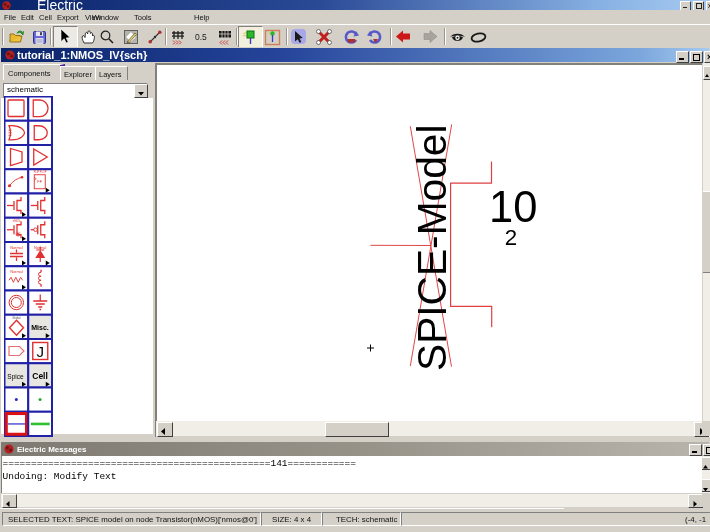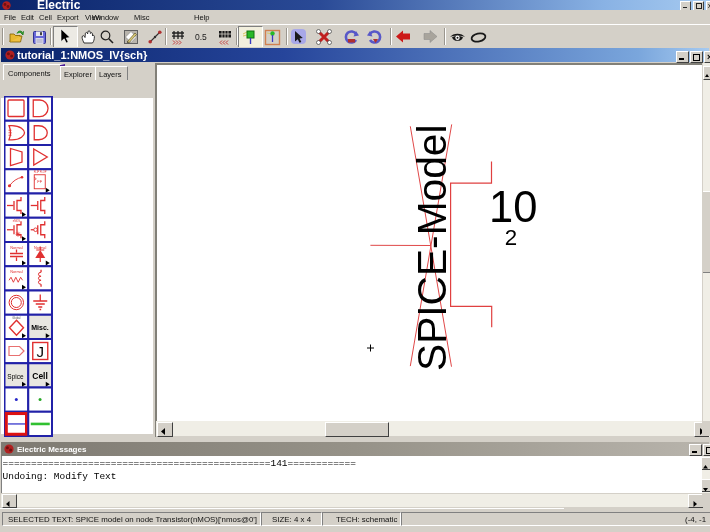--- a/index.html
+++ b/index.html
@@ -12,40 +12,40 @@
 </head>
 <body>
 
 <div class="abs" style="left:0;top:0;width:710px;height:10px;
      background:linear-gradient(to right,#0a246a 0%,#2a4a96 45%,#89b2e4 85%,#a6caf0 100%);">
   <svg class="abs" style="left:2px;top:1px" width="9" height="9" viewBox="0 0 9 9">
     <circle cx="4.5" cy="4.5" r="4.2" fill="#b02020"></circle>
     <circle cx="3" cy="3.5" r="1.4" fill="#701010"></circle>
     <circle cx="6" cy="5.5" r="1.4" fill="#701010"></circle>
   </svg>
-  <div class="abs" style="left:15px;top:0px;font-size:12px;font-weight:bold;color:#fff;line-height:10px;padding-left:22px;">Electric</div>
+  <div class="abs" style="left:15px;top:0px;font-size:14px;font-weight:normal;color:#fff;line-height:10px;padding-left:22px;">Electric</div>
   <div class="winbtn" style="left:680px;top:1px;width:9px;height:8px;">
       <div class="abs" style="left:2px;top:4.5px;width:4px;height:1.5px;background:#222;"></div>
     </div>
   <div class="winbtn" style="left:693px;top:1px;width:9px;height:8px;">
       <div class="abs" style="left:1.5px;top:1px;width:4px;height:3.5px;border:1px solid #222;"></div>
     </div>
   <div class="winbtn" style="left:706px;top:1px;width:9px;height:8px;">
       <div class="abs" style="left:1px;top:1px;font-size:7px;line-height:5px;color:#000;">x</div>
     </div>
 </div>
 
 <div class="abs" style="left:0;top:10px;width:710px;height:14px;background:#d4d0c8;font-size:7.5px;color:#111;">
   <span class="abs" style="left:4px;top:3px;">File</span>
   <span class="abs" style="left:21px;top:3px;">Edit</span>
   <span class="abs" style="left:39px;top:3px;">Cell</span>
   <span class="abs" style="left:57px;top:3px;">Export</span>
   <span class="abs" style="left:85px;top:3px;">View</span>
   <span class="abs" style="left:92px;top:3px;">Window</span>
-  <span class="abs" style="left:134px;top:3px;">Misc</span>
+  <span class="abs" style="left:134px;top:3px;">Tools</span>
   <span class="abs" style="left:157px;top:3px;padding-left:37px;">Help</span>
 </div>
 
 <div id="toolbar" class="abs" style="left:0;top:24px;width:710px;height:23px;background:#d4d0c8;border-top:1px solid #fff;">
 
   <div class="abs" style="left:2px;top:3px;width:1px;height:17px;background:#9a968e;border-right:1px solid #fff;"></div>
   <div class="abs" style="left:50px;top:3px;width:1px;height:17px;background:#9a968e;border-right:1px solid #fff;"></div>
   <div class="abs" style="left:165px;top:3px;width:1px;height:17px;background:#9a968e;border-right:1px solid #fff;"></div>
   <div class="abs" style="left:236px;top:3px;width:1px;height:17px;background:#9a968e;border-right:1px solid #fff;"></div>
   <div class="abs" style="left:286px;top:3px;width:1px;height:17px;background:#9a968e;border-right:1px solid #fff;"></div>
@@ -187,20 +187,28 @@
     <div class="abs" style="left:2px;top:2px;width:56px;height:15px;background:#d4d0c8;border-top:1px solid #fff;border-left:1px solid #fff;border-right:5px solid #4c1d95;font-size:7.5px;">
       <div class="abs" style="left:4px;top:4px;color:#111;">Components</div>
     </div>
     <div class="abs" style="left:59px;top:4px;width:34px;height:13px;background:#d4d0c8;border-top:1px solid #fff;border-left:1px solid #fff;border-right:1px solid #808080;font-size:7.5px;">
       <div class="abs" style="left:3px;top:3px;color:#111;">Explorer</div>
     </div>
     <div class="abs" style="left:94px;top:4px;width:31px;height:13px;background:#d4d0c8;border-top:1px solid #fff;border-left:1px solid #fff;border-right:1px solid #808080;font-size:7.5px;">
       <div class="abs" style="left:3px;top:3px;color:#111;">Layers</div>
     </div>
 
+    <div class="abs" style="left:2px;top:21px;width:143px;height:14px;background:#fff;border:1px solid #808080;border-bottom-color:#fff;border-right-color:#fff;">
+      <div class="abs" style="left:3px;top:1px;font-size:8px;color:#000;">schematic</div>
+      <div class="abs" style="left:130px;top:0px;width:12px;height:12px;background:#d4d0c8;border:1px solid #fff;border-right-color:#404040;border-bottom-color:#404040;">
+        <svg width="12" height="12">
+            <path d="M3,5 L9,5 L6,8.5 Z" fill="#000"></path>
+          </svg>
+      </div>
+    </div>
 
     <div class="abs" style="left:0px;top:36px;width:152px;height:336px;background:#fff;"></div>
 
     <div id="palette" class="abs" style="left:3px;top:34px;"><svg width="49" height="341" viewBox="0 0 49 341">
           <g transform="translate(0.50,0.50)">
             <rect x="0" y="0" width="23.75" height="24.25" fill="#ffffff" stroke="#2121a8" stroke-width="2"></rect>
             <rect x="3.5" y="3.5" width="16" height="16.5" fill="none" stroke="#e03030" stroke-width="1.3" rx="1"></rect>
           </g>
           <g transform="translate(24.25,0.50)">
             <rect x="0" y="0" width="23.75" height="24.25" fill="#ffffff" stroke="#2121a8" stroke-width="2"></rect>

